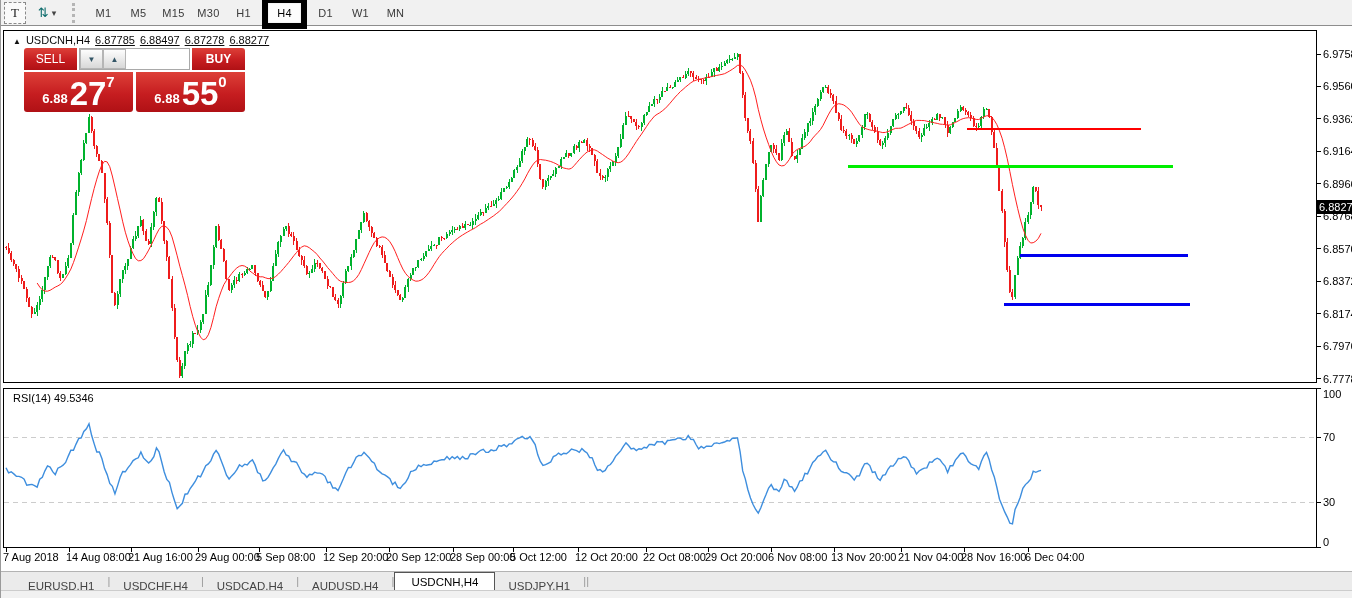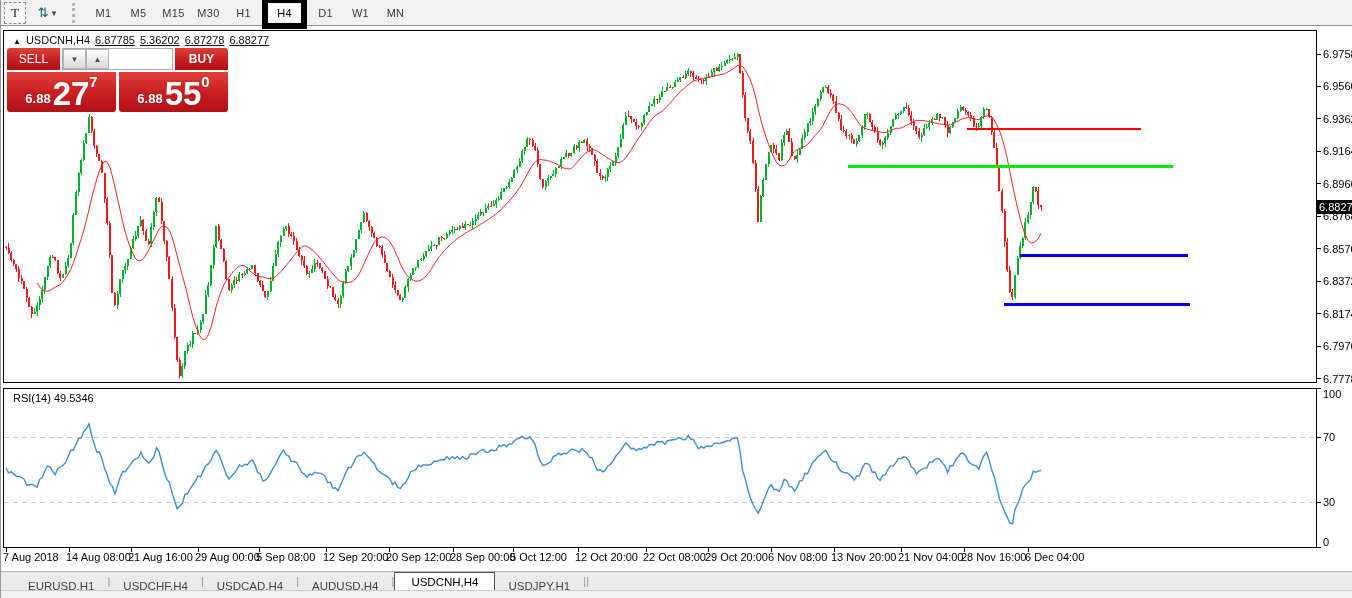--- a/index.html
+++ b/index.html
@@ -12,21 +12,21 @@
   .arrowsbtn .glyph{color:#0a6a6a;font-size:13px;}
   .arrowsbtn .caret{color:#444;font-size:9px;margin-left:3px;}
   .grip{width:7px;height:20px;margin:0 4px 0 8px;border-left:3px dotted #b5b5b5;}
   .tfbtn{min-width:27px;padding:0 3px;margin:0 1px;color:#3a3a3a;letter-spacing:.3px;}
   .tfbtn.active{background:#fdfdfd;border:6px solid #000000;color:#000;box-shadow:inset 0 0 2px #ddd;}
   
   .chart-title{position:absolute;left:12px;top:34px;font-size:11px;color:#0b0b0b;white-space:nowrap;z-index:5;}
   .chart-title .tri{font-size:8px;margin-right:5px;color:#111;}
   .chart-title span.v{margin-left:5px;text-decoration:underline;}
   
-  .trade-panel{position:absolute;left:6px;top:48px;width:221px;height:68px;z-index:6;}
+  .trade-panel{position:absolute;left:23px;top:48px;width:221px;height:68px;z-index:6;}
   .tp-row1{display:flex;height:22px;gap:2px;}
   .redface{background:linear-gradient(180deg,#dd4038 0%,#c61d20 55%,#b01115 100%);color:#fff;}
   .sellbtn,.buybtn{width:53px;display:flex;align-items:center;justify-content:center;font-size:12px;border-radius:3px 0 0 0;}
   .buybtn{border-radius:0 3px 0 0;font-weight:bold;}
   .spinner{flex:1;display:flex;border:1px solid #a9a9a9;background:#fff;box-sizing:border-box;}
   .spbtn{width:23px;background:linear-gradient(180deg,#fdfdfd,#d8d8d8);border:1px solid #b5b5b5;color:#356;font-size:8px;display:flex;align-items:center;justify-content:center;box-sizing:border-box;}
   .spval{flex:1;border:none;outline:none;text-align:right;font-size:13px;padding-right:6px;font-family:"Liberation Sans",sans-serif;min-width:0;}
   .tp-row2{display:flex;height:40px;margin-top:2px;gap:3px;}
   .pricebox{flex:1;display:flex;align-items:flex-end;justify-content:center;border-radius:0 0 3px 3px;padding-bottom:2px;}
   .pb-base{font-size:13px;font-weight:bold;margin-bottom:4px;}
@@ -60,21 +60,21 @@
         <div class="tbtn tfbtn">M30</div>
         <div class="tbtn tfbtn">H1</div>
         <div class="tbtn tfbtn active">H4</div>
         <div class="tbtn tfbtn">D1</div>
         <div class="tbtn tfbtn">W1</div>
         <div class="tbtn tfbtn">MN</div>
       </div>
   </div>
 
   <div class="chart-title">
-    <span class="tri">▲</span><span>USDCNH,H4</span><span class="v">6.87785</span><span class="v">5.36202</span><span class="v">6.87278</span><span class="v">6.88277</span>
+    <span class="tri">▲</span><span>USDCNH,H4</span><span class="v">6.87785</span><span class="v">6.88497</span><span class="v">6.87278</span><span class="v">6.88277</span>
   </div>
 
   <div class="trade-panel">
     <div class="tp-row1">
       <div class="sellbtn redface">SELL</div>
       <div class="spinner">
         <div class="spbtn">▼</div>
         <div class="spbtn">▲</div>
       </div>
       <div class="buybtn redface">BUY</div>

